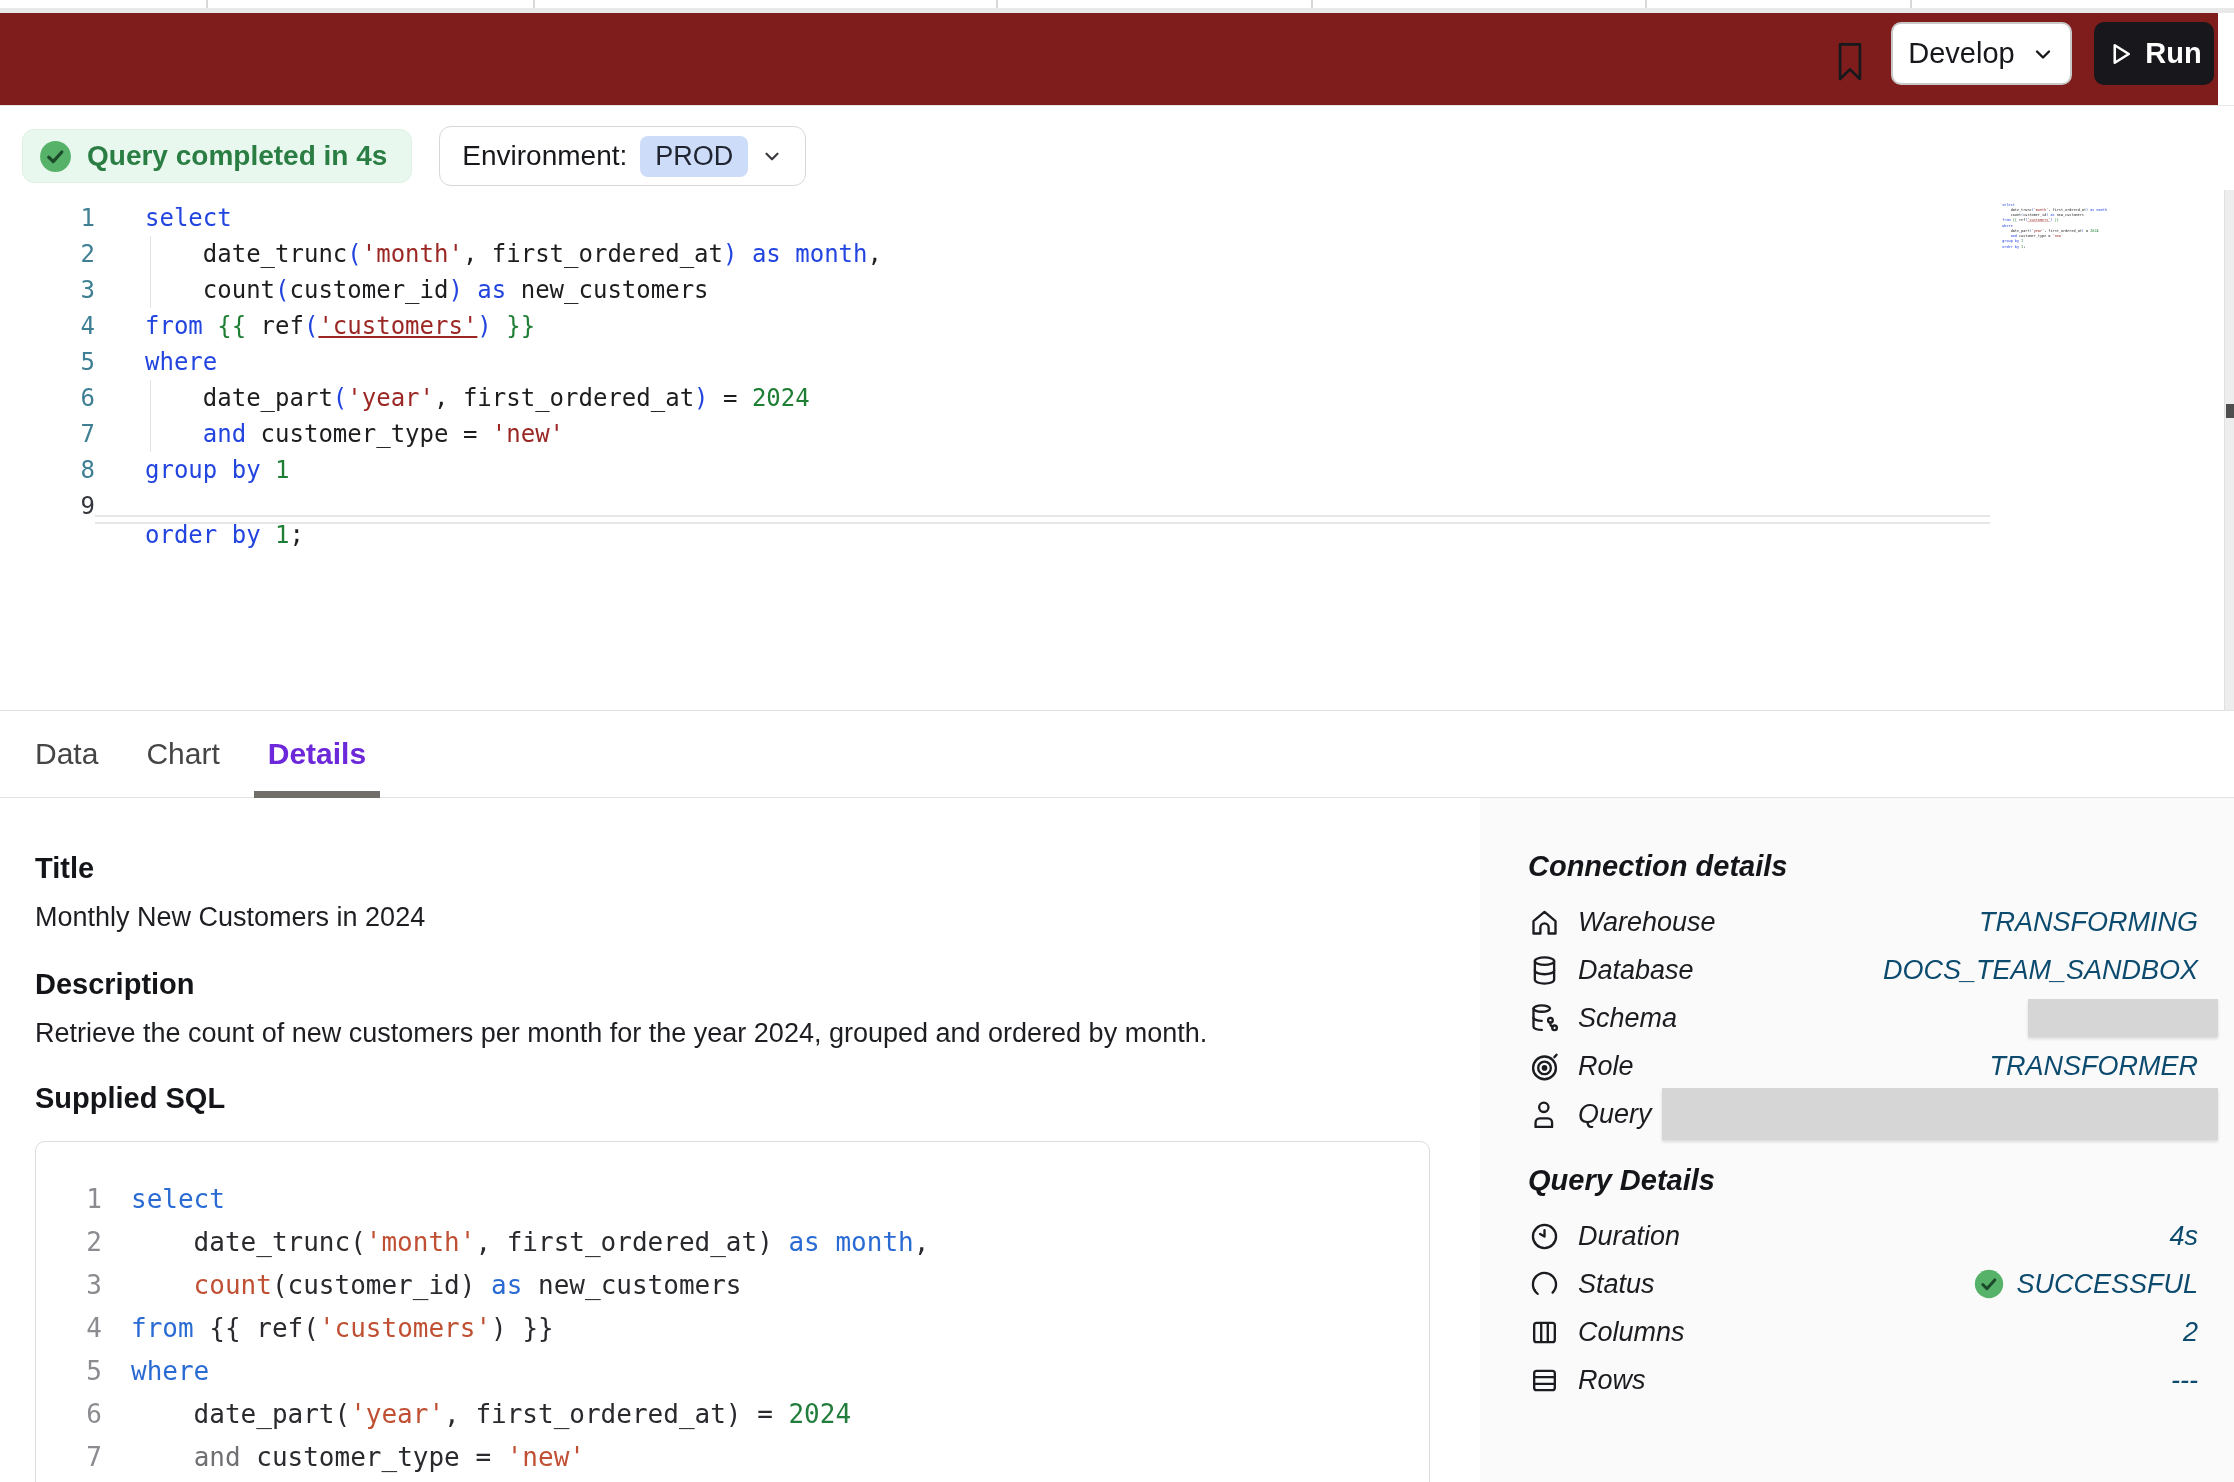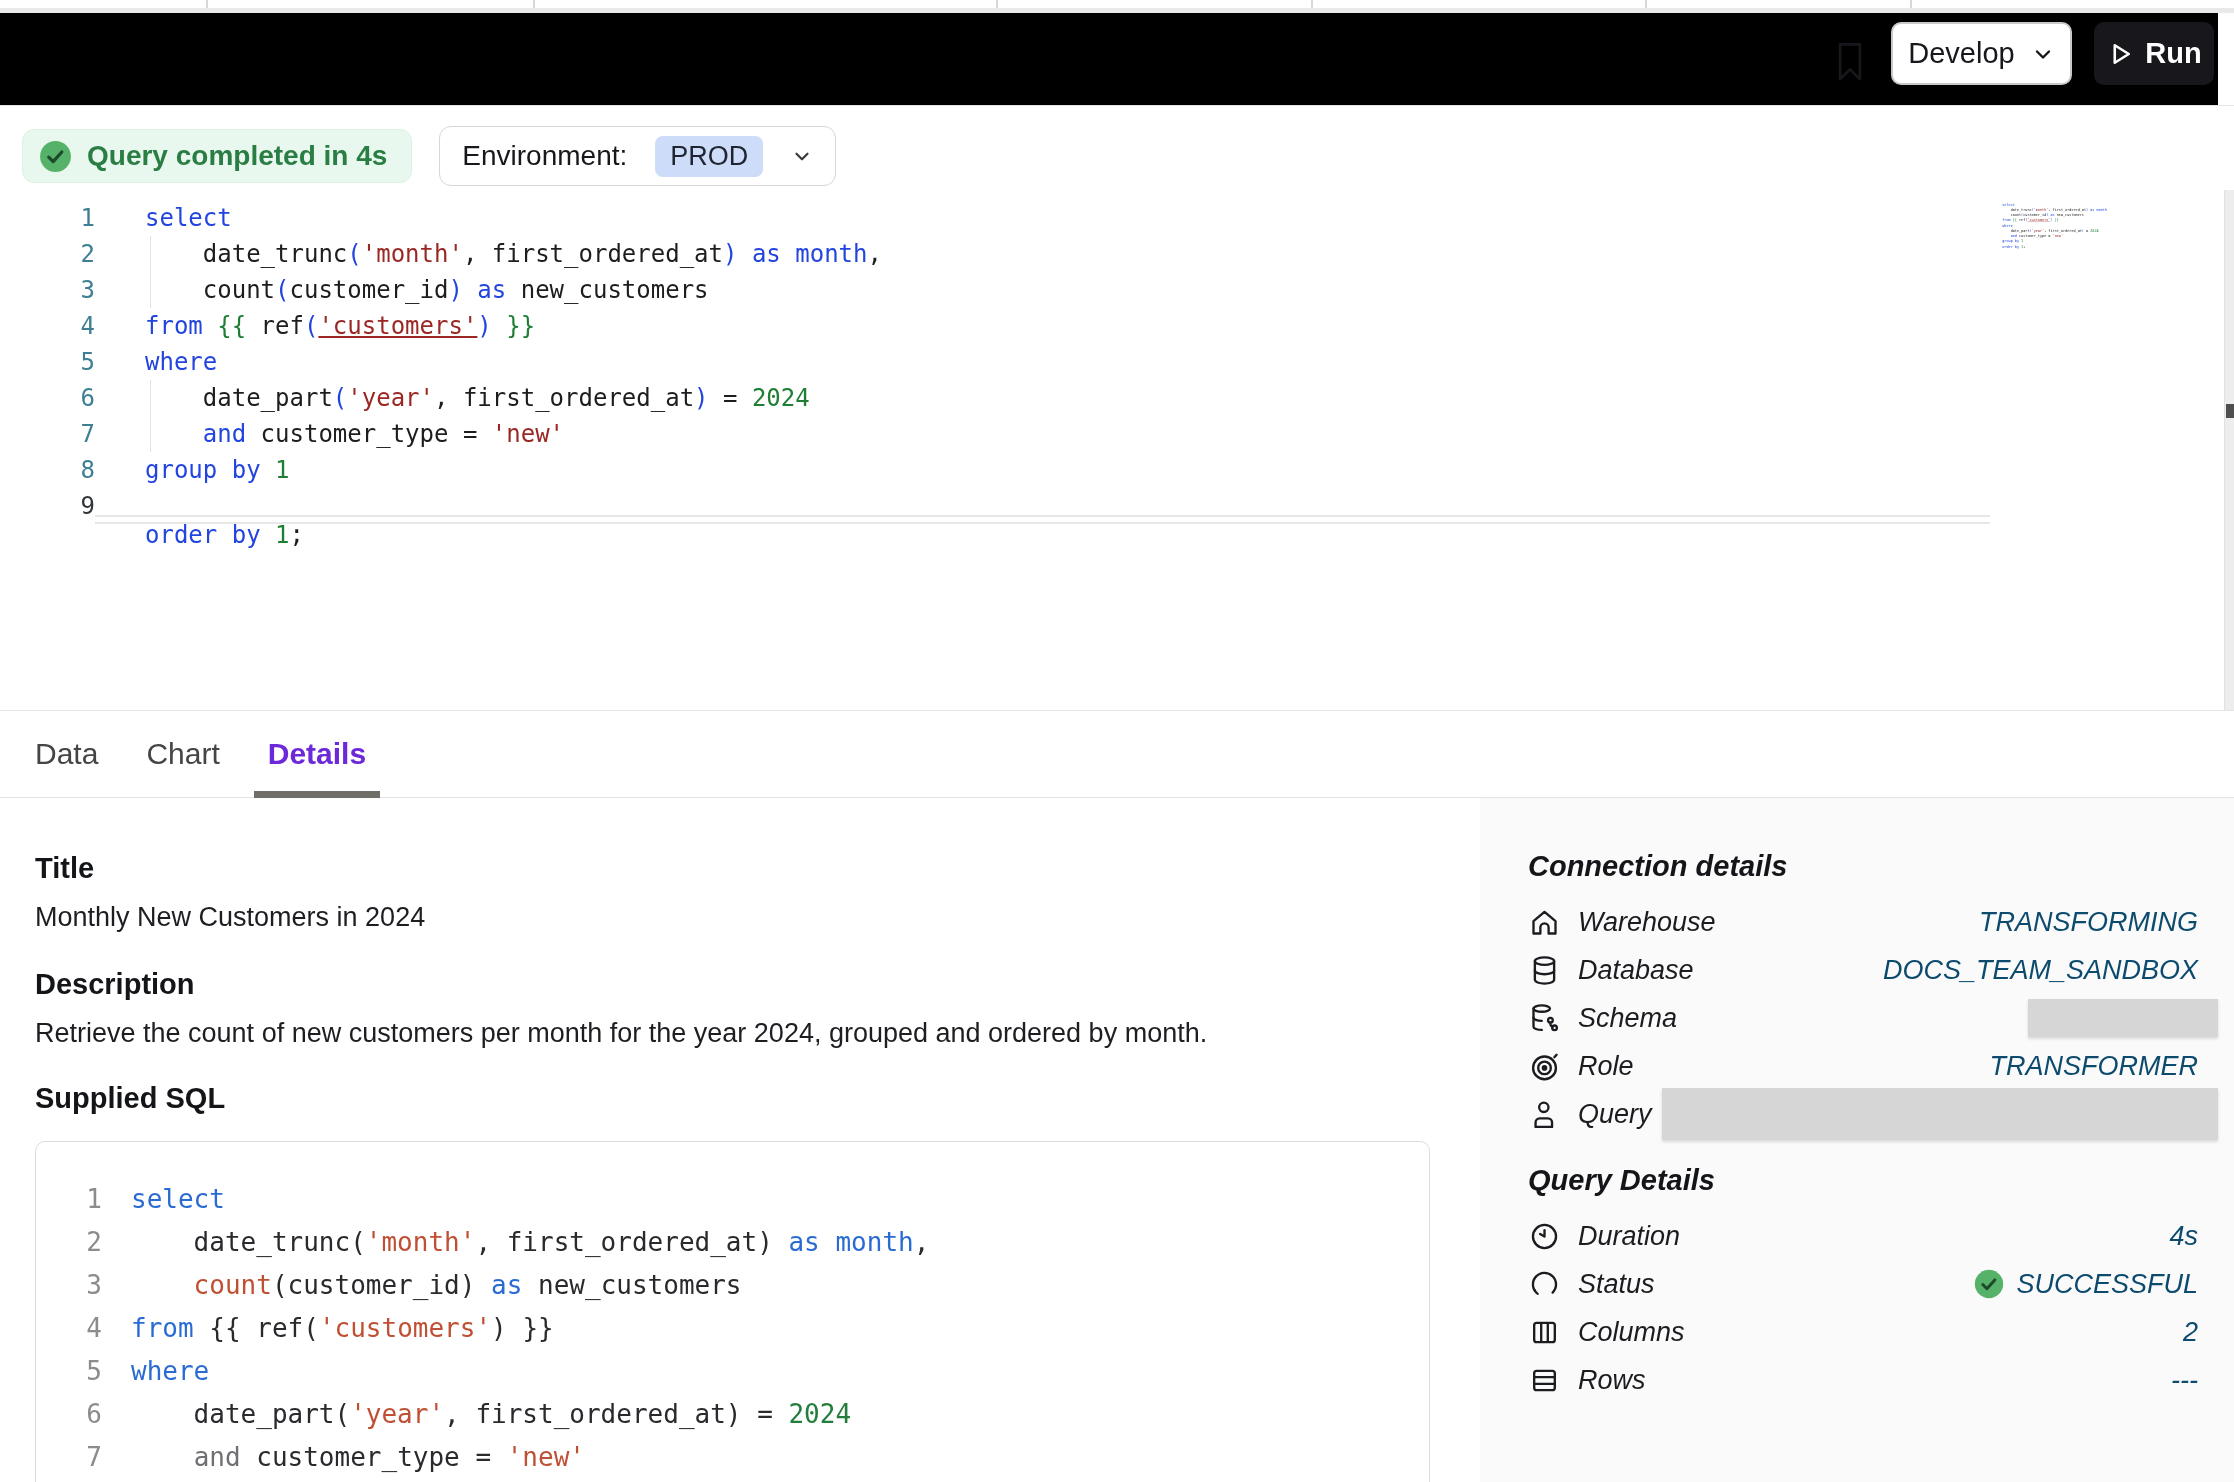--- a/index.html
+++ b/index.html
@@ -5,39 +5,39 @@
   * { margin:0; padding:0; box-sizing:border-box; }
   html,body { width:2234px; height:1482px; overflow:hidden; background:#fff;
               font-family:"Liberation Sans", sans-serif; color:#1b1c20; }
 
   
   #top-strip { position:absolute; top:0; left:0; width:2234px; height:13px; background:#fff; }
   #top-strip .seg-divider { position:absolute; top:0; width:2px; height:8px; background:#d8d8d8; }
   #top-strip .band { position:absolute; top:8px; left:0; width:2234px; height:5px; background:#e9e9e9; }
 
   
-  #header { position:absolute; top:13px; left:0; width:2218px; height:93px; background:#000000; }
+  #header { position:absolute; top:13px; left:0; width:2218px; height:93px; background:#7f1d1d; }
   #header .hr { position:absolute; bottom:0; left:0; width:2234px; height:1px; background:#e6e6e6; }
   #bookmark-btn { position:absolute; left:1828px; top:20px; width:44px; height:58px;
                   display:flex; align-items:center; justify-content:center; background:none; border:none; cursor:pointer; }
   #develop-btn { position:absolute; left:1891px; top:9px; width:181px; height:63px; background:#fff;
                  border:2px solid #c9c9c9; border-radius:10px; display:flex; align-items:center;
                  justify-content:center; gap:16px; font-size:29px; color:#17181c; cursor:pointer;
                  font-family:"Liberation Sans",sans-serif; }
   #run-btn { position:absolute; left:2094px; top:9px; width:120px; height:63px; background:#17171c;
              border:none; border-radius:10px; display:flex; align-items:center; justify-content:center;
              gap:11px; font-size:29px; font-weight:700; color:#fff; cursor:pointer;
              font-family:"Liberation Sans",sans-serif; }
 
   
   #status-row { position:absolute; top:126px; left:22px; height:60px; display:flex; align-items:center; gap:27px; }
   #query-status-pill { display:flex; align-items:center; gap:13px; height:54px; padding:0 24px 0 14px;
                        background:#e9f8ee; border:1px solid #ddf1e2; border-radius:12px;
                        font-size:28px; font-weight:700; color:#2a7d43; }
-  #environment-select { display:flex; align-items:center; gap:28px; height:60px; padding:0 22px;
+  #environment-select { display:flex; align-items:center; gap:13px; height:60px; padding:0 22px;
                         background:#fff; border:1.5px solid #d7d7d7; border-radius:12px;
                         font-size:28px; color:#17181c; cursor:pointer; font-family:"Liberation Sans",sans-serif;text-align:right; }
   #environment-badge { background:#ccdcf9; border-radius:8px; padding:5px 15px; font-size:27px; color:#1f2430; }
 
   
   #editor { position:absolute; top:200px; left:0; width:1990px;
             font-family:"DejaVu Sans Mono", monospace; font-size:24px; line-height:36px; }
   .cl { position:relative; display:flex; height:36px; white-space:pre; }
   .cl .gut { width:95px; text-align:right; flex:none; color:#3e7f94; user-select:none; }
   .cl .code { flex:1; padding-left:50px; }

